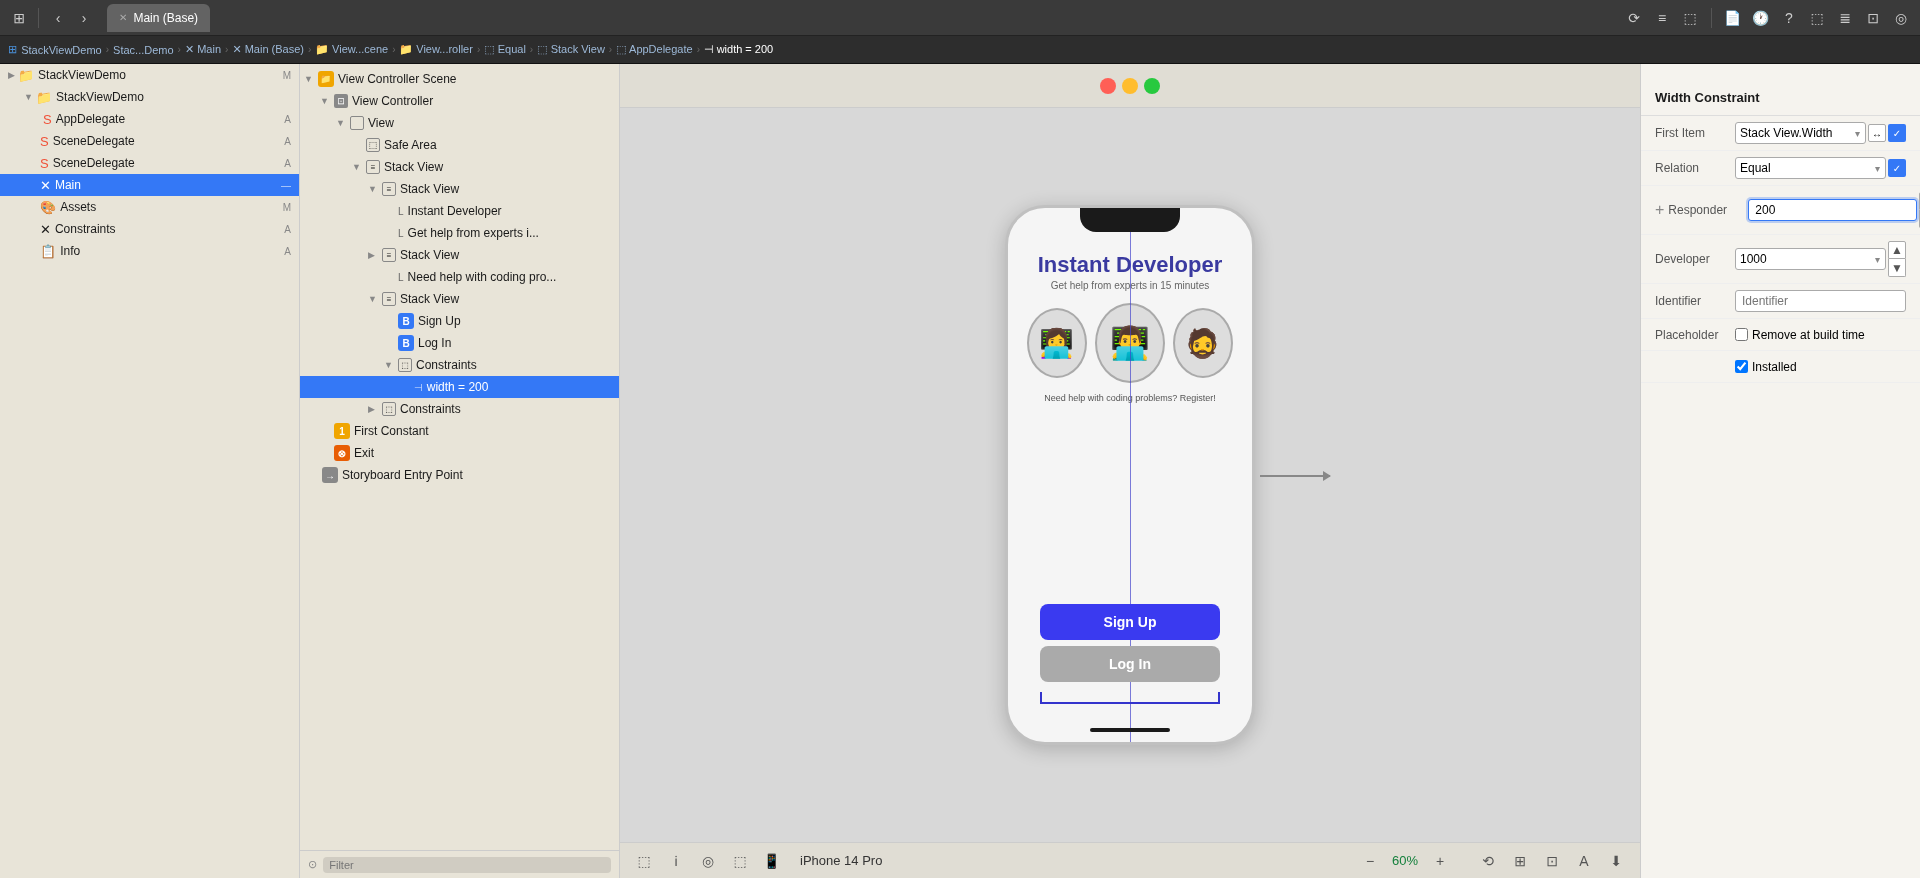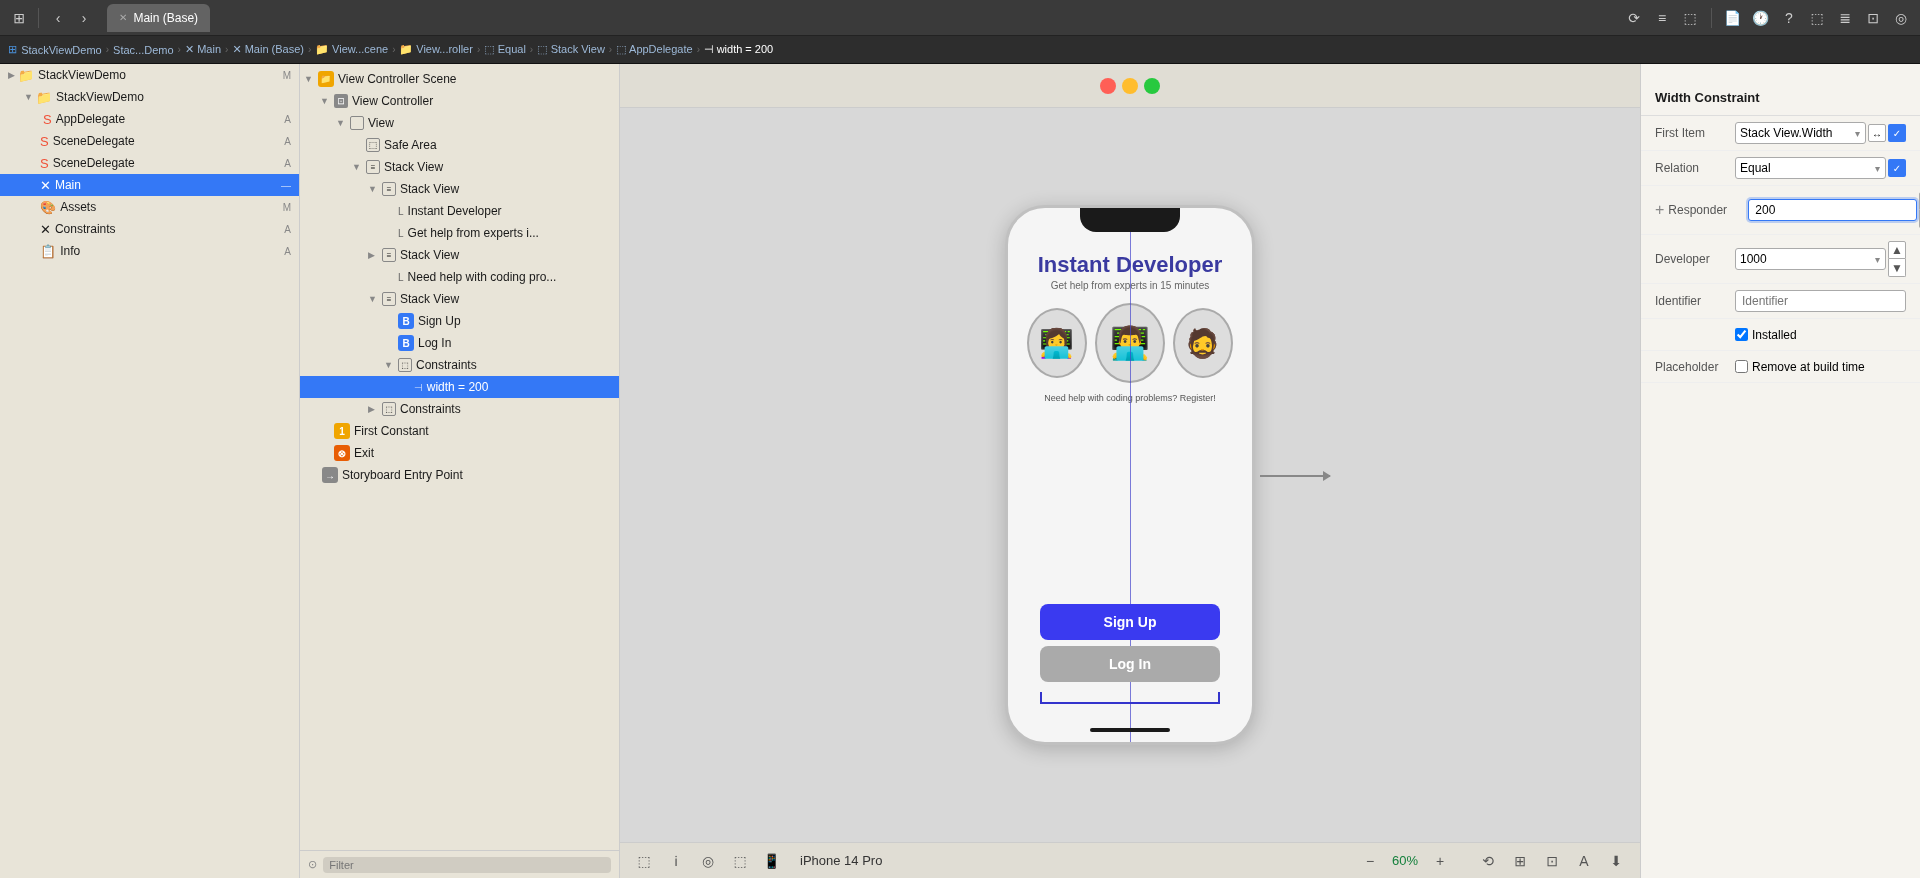--- a/index.html
+++ b/index.html
@@ -453,27 +453,27 @@
           <div class="stepper-btn" style="border-radius:0 0 2px 2px;border-top:none">▼</div>
         </div>
       </div>
 
       <div class="right-panel-field">
         <span class="right-panel-label">Identifier</span>
         <input class="right-panel-input" type="text" placeholder="Identifier" style="">
       </div>
 
       <div class="right-panel-field">
+        <span class="right-panel-label">Placeholder</span>
+        <input type="checkbox" style="">
+        <label style="font-size:12px;margin-left:4px">Remove at build time</label>
+      </div>
+
+      <div class="right-panel-field">
         <span class="right-panel-label"></span>
         <input type="checkbox" checked="" style="">
         <label style="font-size:12px;margin-left:4px">Installed</label>
       </div>
 
-      <div class="right-panel-field">
-        <span class="right-panel-label">Placeholder</span>
-        <input type="checkbox" style="">
-        <label style="font-size:12px;margin-left:4px">Remove at build time</label>
-      </div>
-
     </div>
 
   </div>
 </div>
 
 </body></html>

